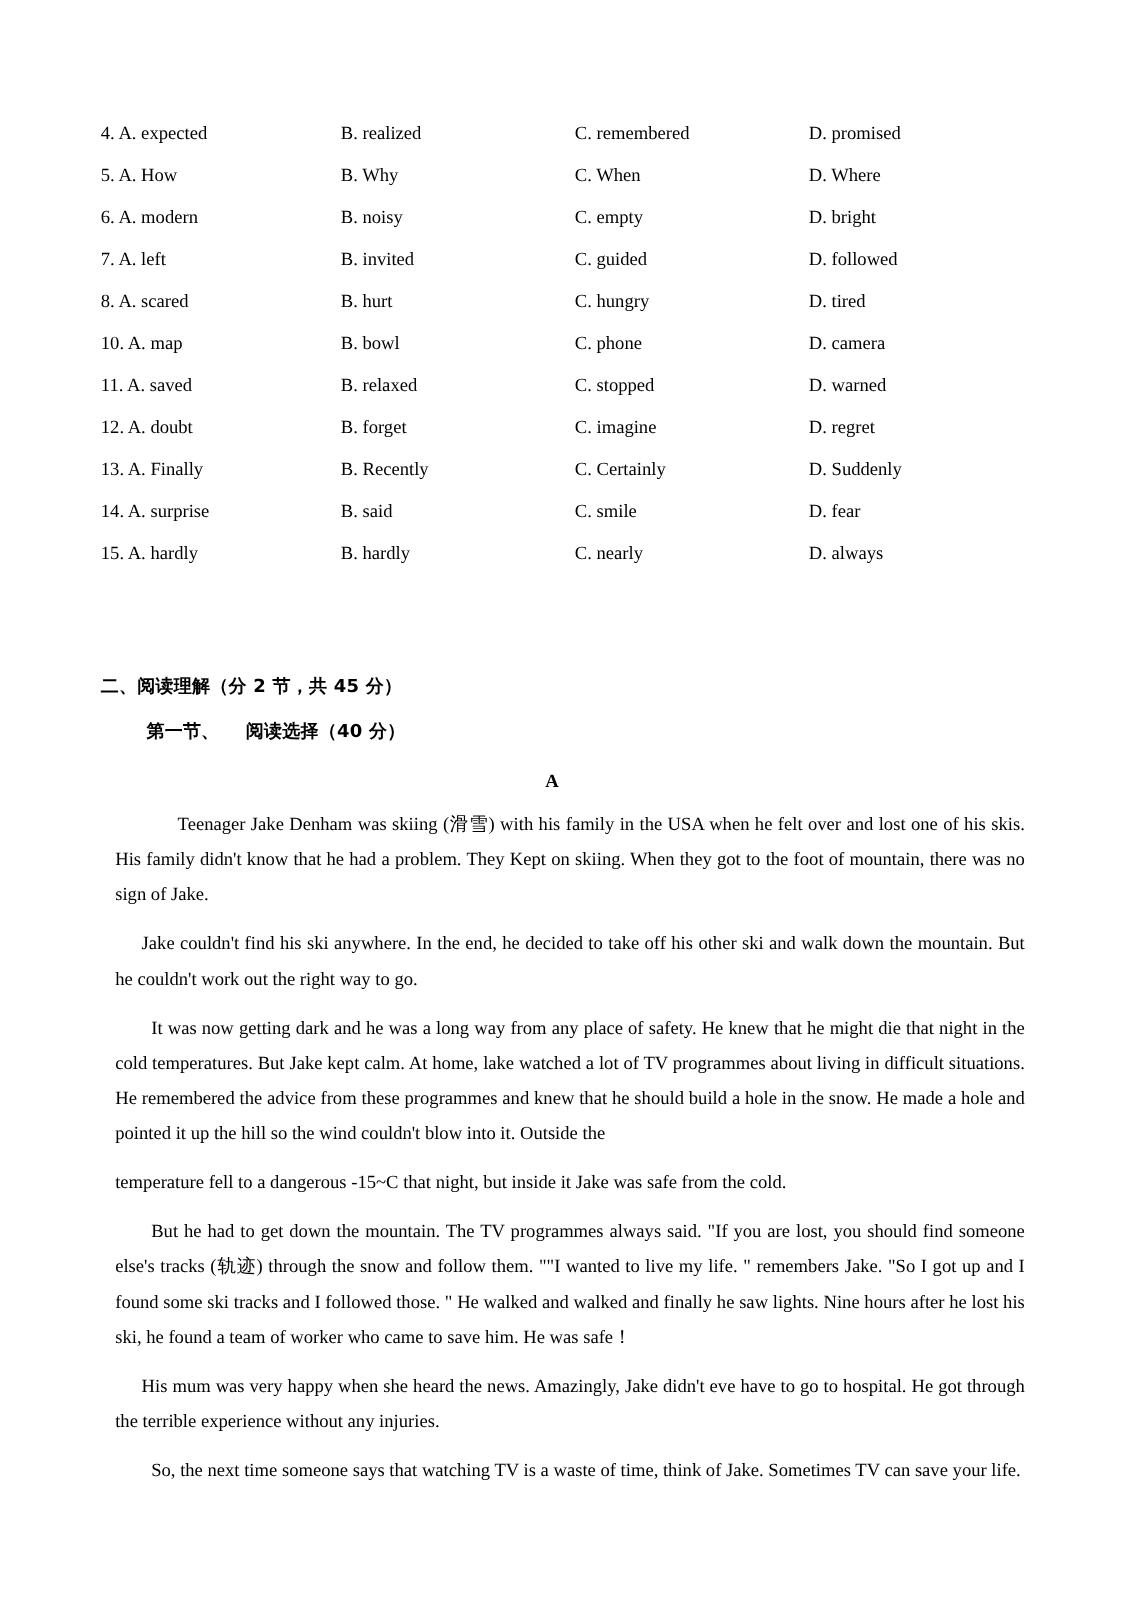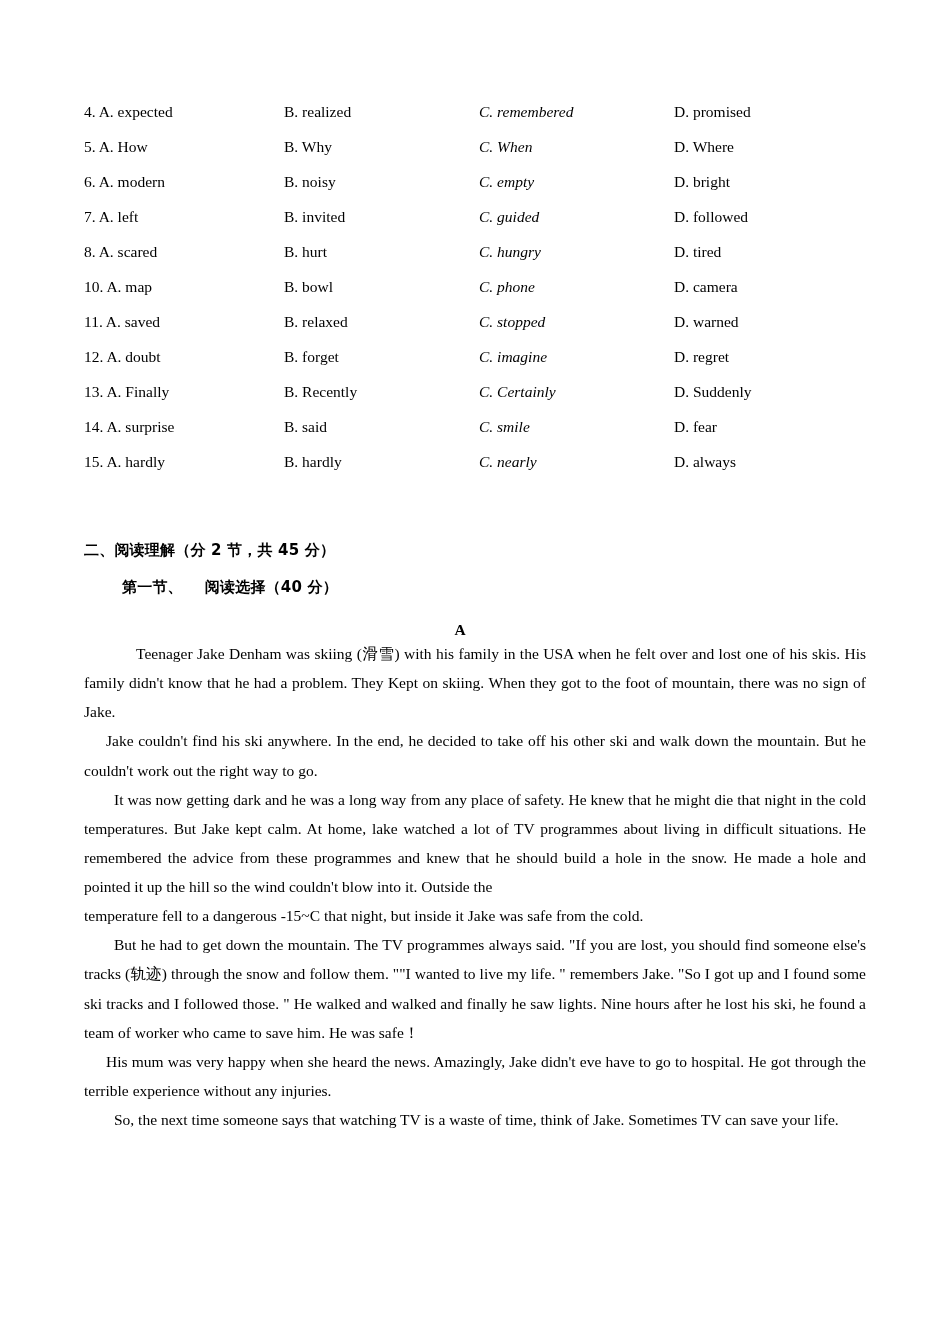--- a/index.html
+++ b/index.html
@@ -33,29 +33,29 @@
   }
   .options-table td {
     font-size: 15.5px;
     line-height: 1.0;
     padding: 0 0 19.5px 0;
     vertical-align: top;
     white-space: nowrap;
   }
   .col-a { width: 200px; }
   .col-b { width: 195px; }
-  .col-c { width: 195px; font-style: italic; }
+  .col-c { width: 195px; }
   .col-d { width: auto; }
 
   
   .section-heading {
     font-family: "DejaVu Sans", sans-serif;
     font-weight: bold;
     font-size: 15px;
-    margin-top: 52px;
+    margin-top: 74px;
     letter-spacing: 0.2px;
   }
   .subsection-heading {
     font-family: "DejaVu Sans", sans-serif;
     font-weight: bold;
     font-size: 15px;
     margin-top: 18px;
     letter-spacing: 0.2px;
     margin-left: 38px;
   }
@@ -68,21 +68,21 @@
   .passage-label {
     text-align: center;
     font-weight: bold;
     font-size: 15.5px;
     margin-top: 24px;
     margin-right: 30px;
   }
   .para {
     font-size: 15.5px;
     line-height: 1.88;
-    margin: 0;
+    margin: 12px;
     text-align: justify;
     text-justify: inter-word;
   }
   .para.indent-1 { text-indent: 52px; }
   .para.indent-2 { text-indent: 22px; }
   .para.indent-3 { text-indent: 30px; }
 </style>
 </head>
 <body>
 

